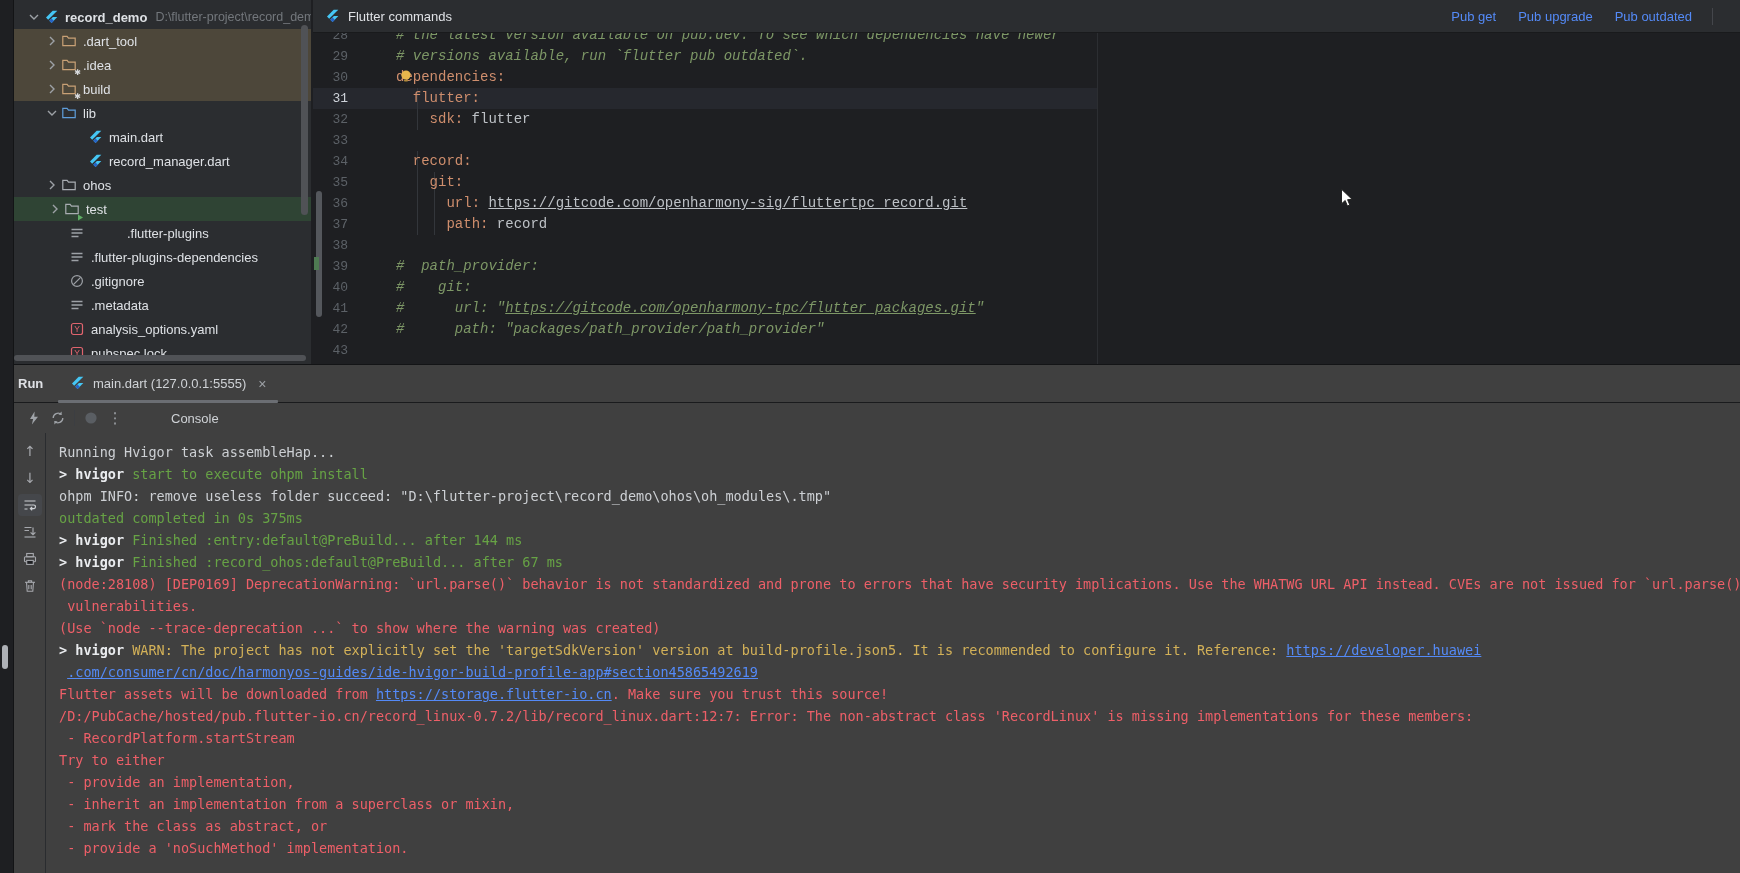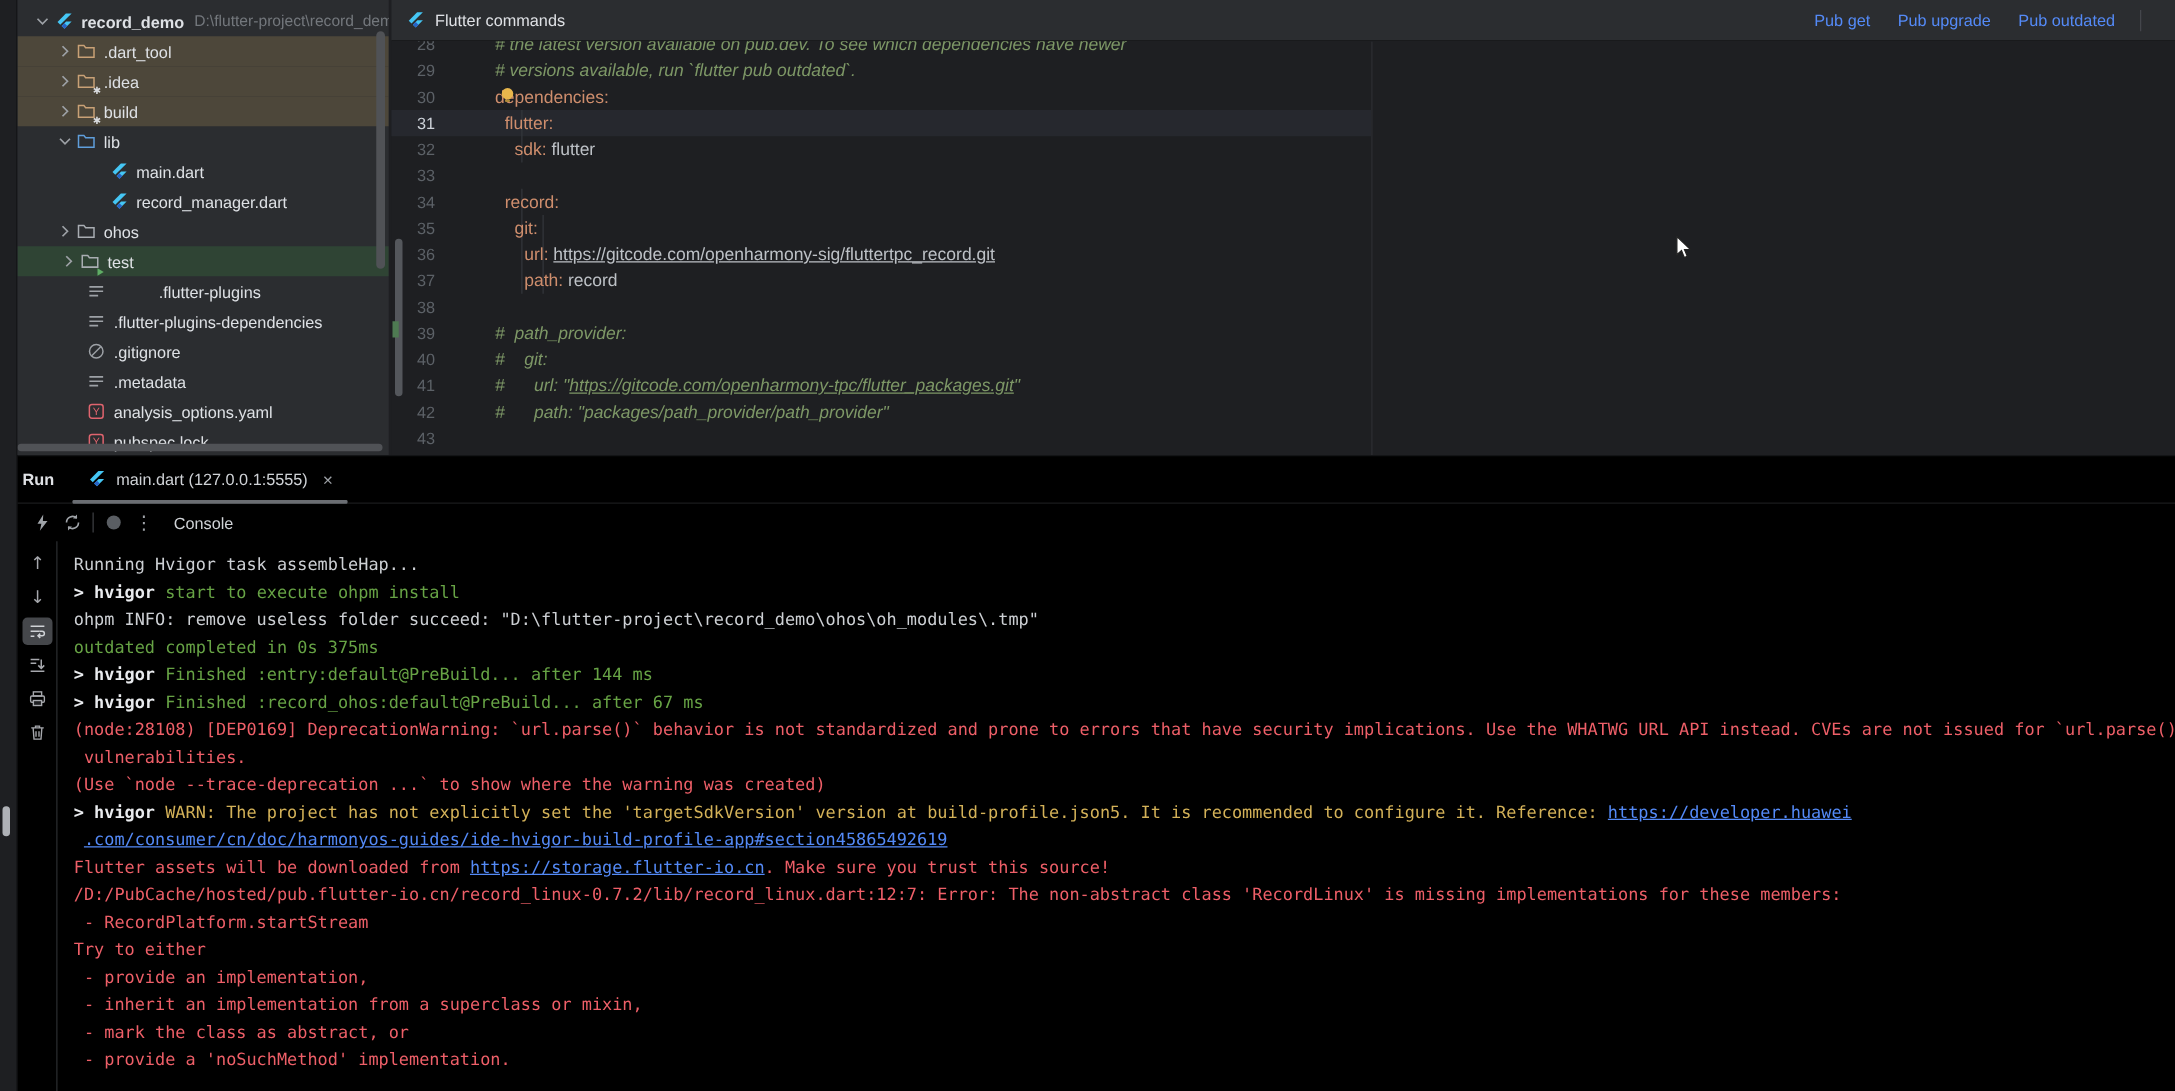--- a/index.html
+++ b/index.html
@@ -35,45 +35,45 @@
   .editor-bar .ttl { margin-left:8px; font-size:13px; color:#dfe1e5; }
   .pub-actions { margin-left:auto; display:flex; gap:22px; }
   .pub-action { color:#548af7; font-size:13px; cursor:pointer; }
   .bar-div { width:1px; height:17px; background:#44464b; margin-left:20px; }
 
   .code-area { position:absolute; left:0; top:33px; right:0; bottom:0; overflow:hidden; }
   .margin-guide { position:absolute; left:784px; top:0; bottom:0; width:1px; background:#2c2e32; z-index:0; }
   .cur-line { position:absolute; left:0; top:55px; width:784px; height:21px; background:#26282e; z-index:0; }
   .iguide { position:absolute; width:1px; background:#33363b; z-index:0; }
   #code-lines { position:absolute; left:0; top:-8px; right:0; z-index:1; }
-  .code-row { height:21px; line-height:21px; display:flex; font-family:Liberation Sans, sans-serif; font-size:14px; }
+  .code-row { height:21px; line-height:21px; display:flex; font-family:Liberation Mono, monospace; font-size:14px; }
   .lnum { width:35px; text-align:right; flex:none; color:#5c6167; font-size:13px; }
   .code-row.current .lnum { color:#ced3da; }
   .lcode { padding-left:48px; white-space:pre; }
   .y-plain { color:#bdc1c6; } .y-key { color:#cf8e6d; } .y-value { color:#bdc1c6; }
   .y-comment { color:#7d9766; font-style:italic; }
   .y-vlink { color:#bdc1c6; text-decoration:underline; }
   .y-clink { color:#7d9766; font-style:italic; text-decoration:underline;margin-top:32px; }
   .bulb { position:absolute; left:86px; top:36px; z-index:2; }
   .ed-thumb { position:absolute; left:3px; top:158px; width:6px; height:126px; border-radius:3px; background:#54575c; z-index:2; }
   .ed-green { position:absolute; left:1px; top:224px; width:5px; height:13px; background:#4e7a52; z-index:2; }
 
   
-  .run-panel { position:absolute; left:14px; top:364px; width:1726px; height:509px; background:#000000; border-top:1px solid #131416; }
+  .run-panel { position:absolute; left:14px; top:364px; width:1726px; height:509px; background:#404040; border-top:1px solid #131416; }
   .tab-strip { position:absolute; left:0; top:0; right:0; height:38px; display:flex; align-items:center; border-bottom:1px solid #1a1b1d; }
   .run-label { margin-left:4px; font-size:13px; font-weight:bold; color:#dfe1e5; width:36px; }
   .run-tab { position:relative; height:38px; display:flex; align-items:center; padding:0 12px; gap:8px; margin-left:4px; cursor:pointer; }
   .run-tab .tab-title { font-size:13px; color:#cfd2d6; }
   .tab-underline { position:absolute; left:0; right:0; bottom:0; height:3px; background:#6b6e73; border-radius:1px; }
   .tab-close { color:#9da1a6; font-size:14px; line-height:14px; margin-left:4px; cursor:pointer; }
   .run-toolbar { position:absolute; left:0; top:38px; right:0; height:30px; display:flex; align-items:center; padding-left:8px; }
   .tb-btn { width:24px; height:22px; display:flex; align-items:center; justify-content:center; cursor:pointer; }
   .tb-sep { width:1px; height:16px; background:#3c3e42; margin:0 4px; }
   .kebab { color:#9fa3a8; font-size:15px; }
-  .console-title { margin-left:12px; font-size:13px; color:#cfd2d6;text-align:center; }
+  .console-title { margin-left:44px; font-size:13px; color:#cfd2d6;text-align:center; }
 
   .console-gutter { position:absolute; left:0; top:68px; width:32px; bottom:0; border-right:1px solid #2a2c2f; }
   .g-btn { position:absolute; left:4px; width:24px; height:22px; display:flex; align-items:center; justify-content:center; border-radius:4px; cursor:pointer; }
   .g-btn.sel { background:#45474b; }
   .g-arrow { color:#a6a8ad; font-size:14px; font-family:"DejaVu Sans", sans-serif; }
 
   .console { position:absolute; left:33px; top:68px; right:0; bottom:0; overflow:hidden; padding:8px 0 0 12px; }
   .cline { height:22px; line-height:22px; white-space:pre; font-family:"DejaVu Sans Mono", monospace; font-size:13.5px; }
   .c-plain { color:#cdd0d4; } .c-bold { color:#e9ebee; font-weight:bold; }
   .c-green { color:#67a345; } .c-red { color:#ee5f68; } .c-yellow { color:#d3b158; }

